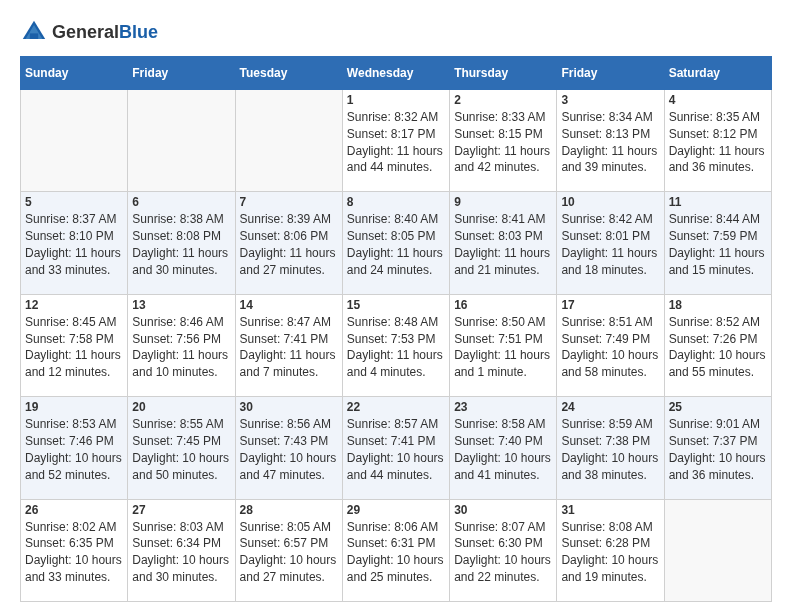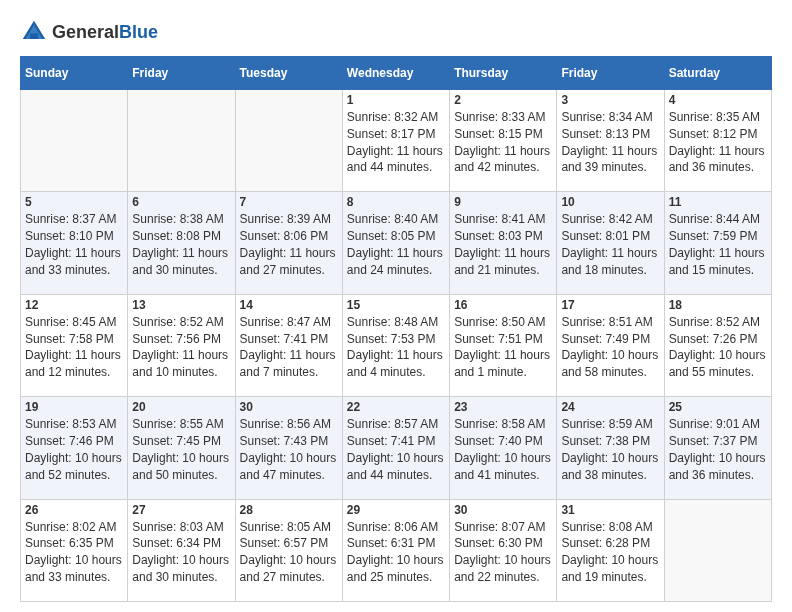--- a/index.html
+++ b/index.html
@@ -206,21 +206,21 @@
         <tr>
           <td>
             <div class="day-number">12</div>
             <div class="day-info">Sunrise: 8:45 AM
 Sunset: 7:58 PM
 Daylight: 11 hours
 and 12 minutes.</div>
           </td>
           <td>
             <div class="day-number">13</div>
-            <div class="day-info">Sunrise: 8:52 AM
+            <div class="day-info">Sunrise: 8:46 AM
 Sunset: 7:56 PM
 Daylight: 11 hours
 and 10 minutes.</div>
           </td>
           <td>
             <div class="day-number">14</div>
             <div class="day-info">Sunrise: 8:47 AM
 Sunset: 7:41 PM
 Daylight: 11 hours
 and 7 minutes.</div>

